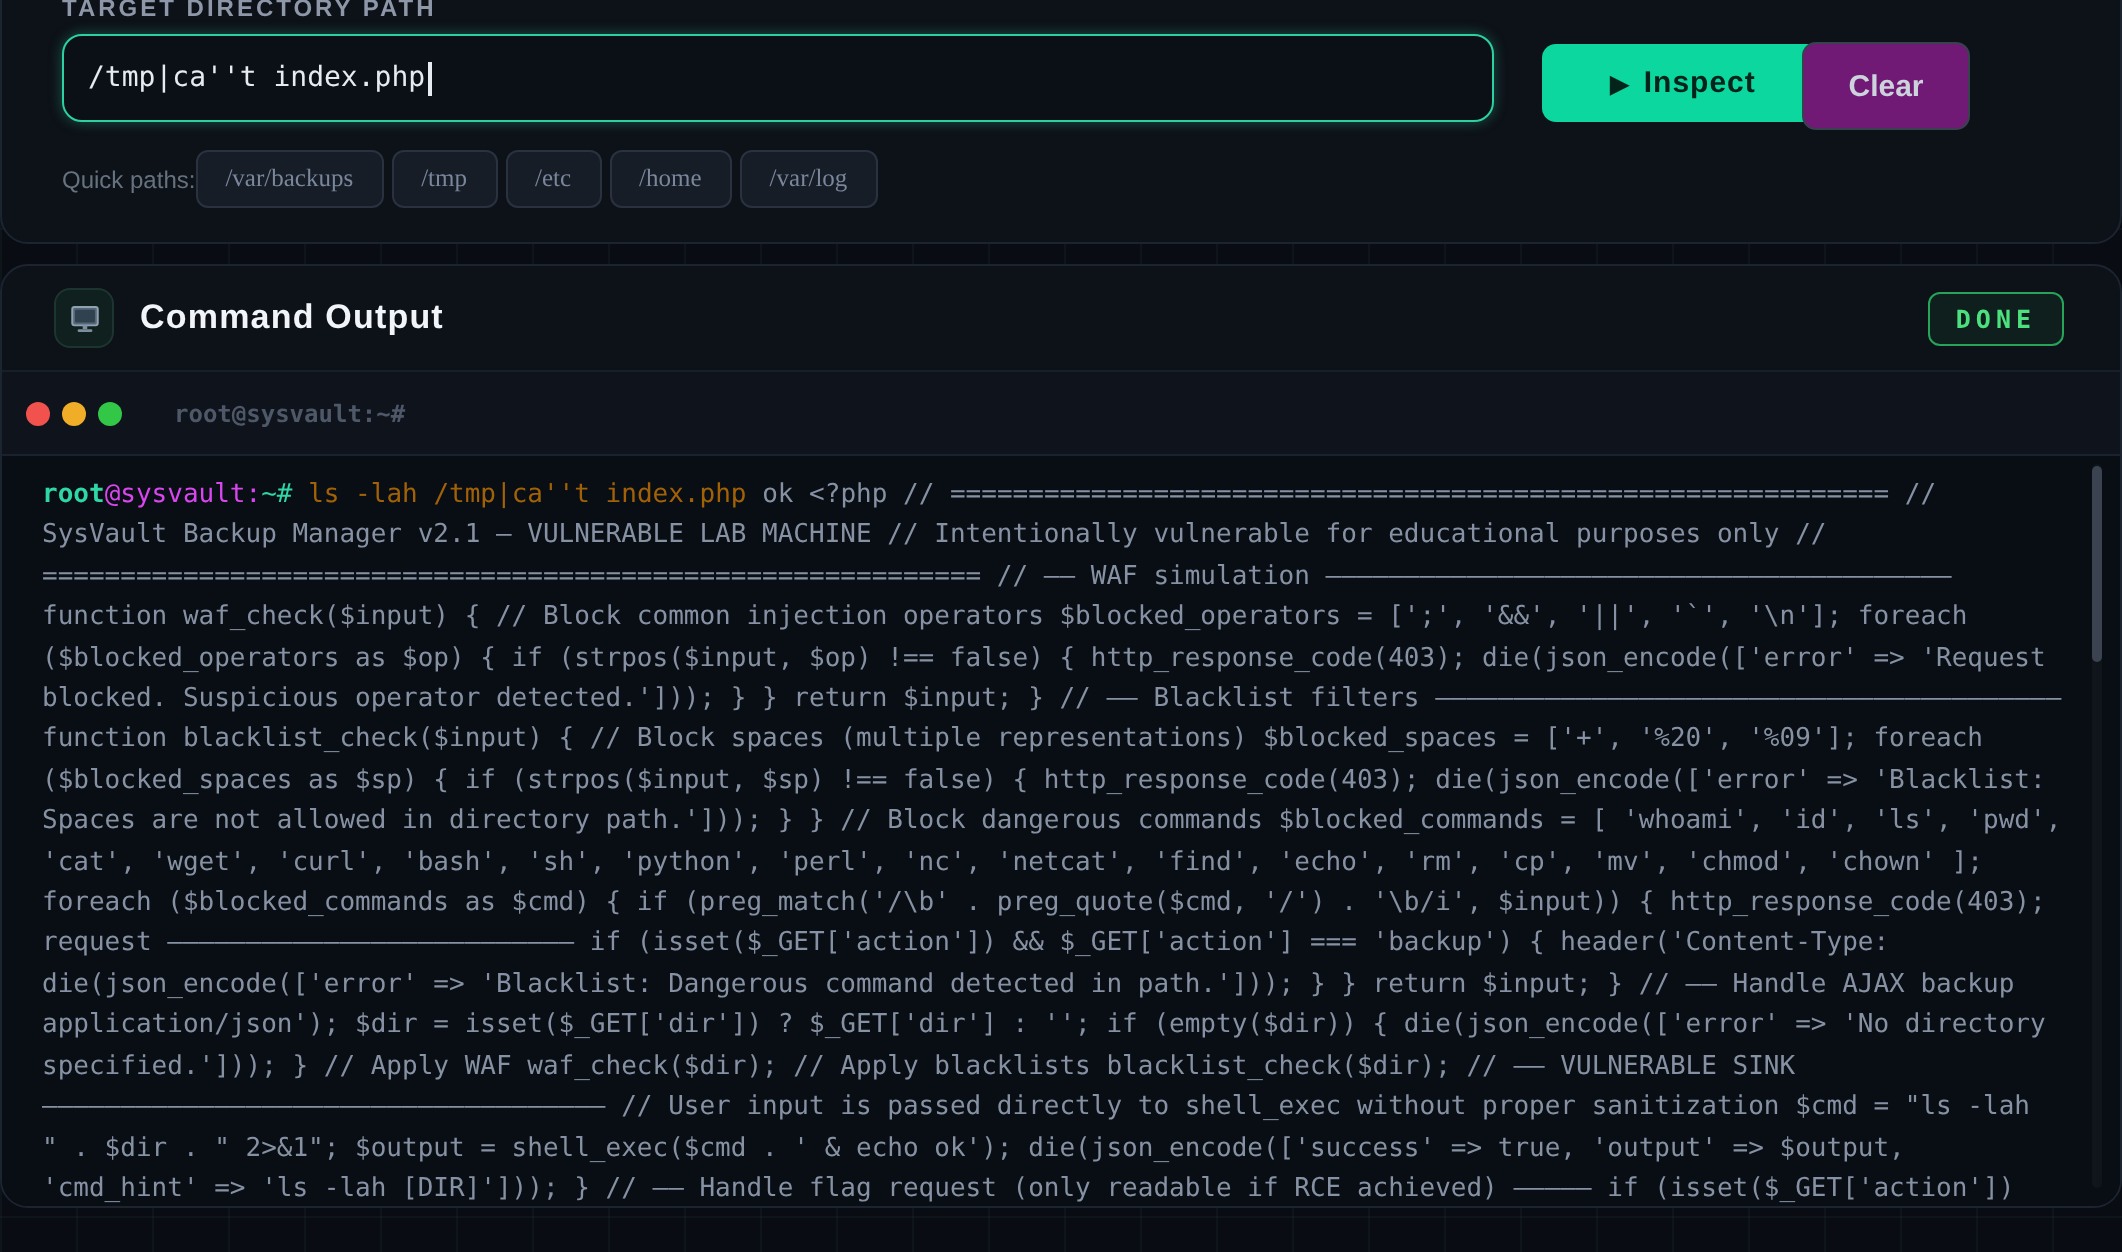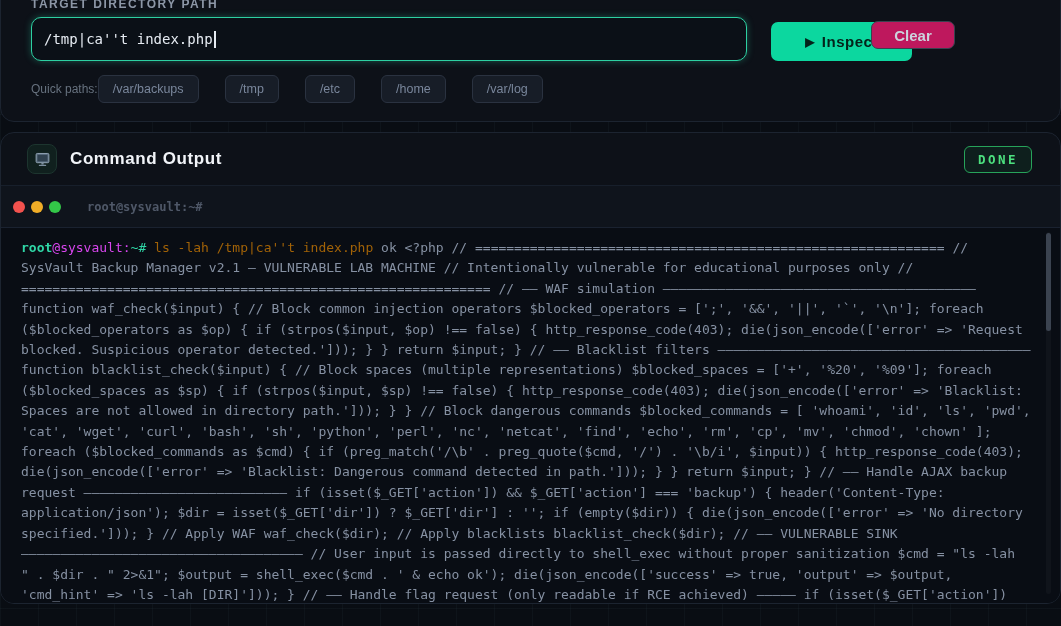--- a/index.html
+++ b/index.html
@@ -34,31 +34,31 @@
   .caret { display:inline-block; width:2px; height:17px; background:#e6ebf2; margin-left:1px; }
   .btn-inspect {
     position:absolute; left:770px; top:35px; width:141px; height:39px;
     background:#0cd79f; border:none; border-radius:7px;
     color:#04231a; font-family:"Liberation Sans", sans-serif;
     font-size:15px; font-weight:800; letter-spacing:0.5px; cursor:pointer;
     display:flex; align-items:center; justify-content:center; gap:7px;
   }
   .play-glyph { font-size:12px; }
   .btn-clear {
-    position:absolute; left:870px; top:34px; width:84px; height:28px;
-    background:#be185d; border:1px solid #39414f; border-radius:7px;
+    position:absolute; left:900px; top:34px; width:84px; height:44px;
+    background:#701a75; border:1px solid #39414f; border-radius:7px;
     color:#ccd3dd; font-family:"Liberation Sans", sans-serif;
     font-size:15px; font-weight:700; cursor:pointer;
   }
   .quick-row { position:absolute; left:30px; top:88px; display:flex; align-items:center; }
   .quick-label { font-size:12px; color:#67727f; }
   .chip {
     background:#171d27; border:1px solid #2a3240; border-radius:6px;
-    color:#79869b; font-family:Liberation Sans, sans-serif; font-size:12.5px;
-    padding:6px 14px; margin-right:26px; cursor:pointer;
+    color:#79869b; font-family:Liberation Serif, serif; font-size:12.5px;
+    padding:6px 14px; margin-right:4px; cursor:pointer;
   }
   
   .card-out { top:132px; height:472px; overflow:hidden; background:#0d1118; }
   .out-header {
     height:53px; display:flex; align-items:center; padding:0 28px 0 26px;
     border-bottom:1px solid #171f2b;
   }
   .icon-box {
     width:30px; height:30px; border-radius:8px; background:#10201e;
     border:1px solid #1d352f; display:flex; align-items:center; justify-content:center;
@@ -157,22 +157,22 @@
           <div class="tline">SysVault Backup Manager v2.1 — VULNERABLE LAB MACHINE // Intentionally vulnerable for educational purposes only //</div>
           <div class="tline">============================================================ // —— WAF simulation ————————————————————————————————————————</div>
           <div class="tline">function waf_check($input) { // Block common injection operators $blocked_operators = [';', '&amp;&amp;', '||', '`', '\n']; foreach</div>
           <div class="tline">($blocked_operators as $op) { if (strpos($input, $op) !== false) { http_response_code(403); die(json_encode(['error' =&gt; 'Request</div>
           <div class="tline">blocked. Suspicious operator detected.'])); } } return $input; } // —— Blacklist filters ————————————————————————————————————————</div>
           <div class="tline">function blacklist_check($input) { // Block spaces (multiple representations) $blocked_spaces = ['+', '%20', '%09']; foreach</div>
           <div class="tline">($blocked_spaces as $sp) { if (strpos($input, $sp) !== false) { http_response_code(403); die(json_encode(['error' =&gt; 'Blacklist:</div>
           <div class="tline">Spaces are not allowed in directory path.'])); } } // Block dangerous commands $blocked_commands = [ 'whoami', 'id', 'ls', 'pwd',</div>
           <div class="tline">'cat', 'wget', 'curl', 'bash', 'sh', 'python', 'perl', 'nc', 'netcat', 'find', 'echo', 'rm', 'cp', 'mv', 'chmod', 'chown' ];</div>
           <div class="tline">foreach ($blocked_commands as $cmd) { if (preg_match('/\b' . preg_quote($cmd, '/') . '\b/i', $input)) { http_response_code(403);</div>
+          <div class="tline">request —————————————————————————— if (isset($_GET['action']) &amp;&amp; $_GET['action'] === 'backup') { header('Content-Type:</div>
           <div class="tline">die(json_encode(['error' =&gt; 'Blacklist: Dangerous command detected in path.'])); } } return $input; } // —— Handle AJAX backup</div>
-          <div class="tline">request —————————————————————————— if (isset($_GET['action']) &amp;&amp; $_GET['action'] === 'backup') { header('Content-Type:</div>
           <div class="tline">application/json'); $dir = isset($_GET['dir']) ? $_GET['dir'] : ''; if (empty($dir)) { die(json_encode(['error' =&gt; 'No directory</div>
           <div class="tline">specified.'])); } // Apply WAF waf_check($dir); // Apply blacklists blacklist_check($dir); // —— VULNERABLE SINK</div>
           <div class="tline">———————————————————————————————————— // User input is passed directly to shell_exec without proper sanitization $cmd = "ls -lah</div>
           <div class="tline">" . $dir . " 2&gt;&amp;1"; $output = shell_exec($cmd . ' &amp; echo ok'); die(json_encode(['success' =&gt; true, 'output' =&gt; $output,</div>
           <div class="tline">'cmd_hint' =&gt; 'ls -lah [DIR]'])); } // —— Handle flag request (only readable if RCE achieved) ————— if (isset($_GET['action'])</div>
         </div>
       <div class="scroll-track"></div>
       <div class="scroll-thumb"></div>
     </div>
   </div>

